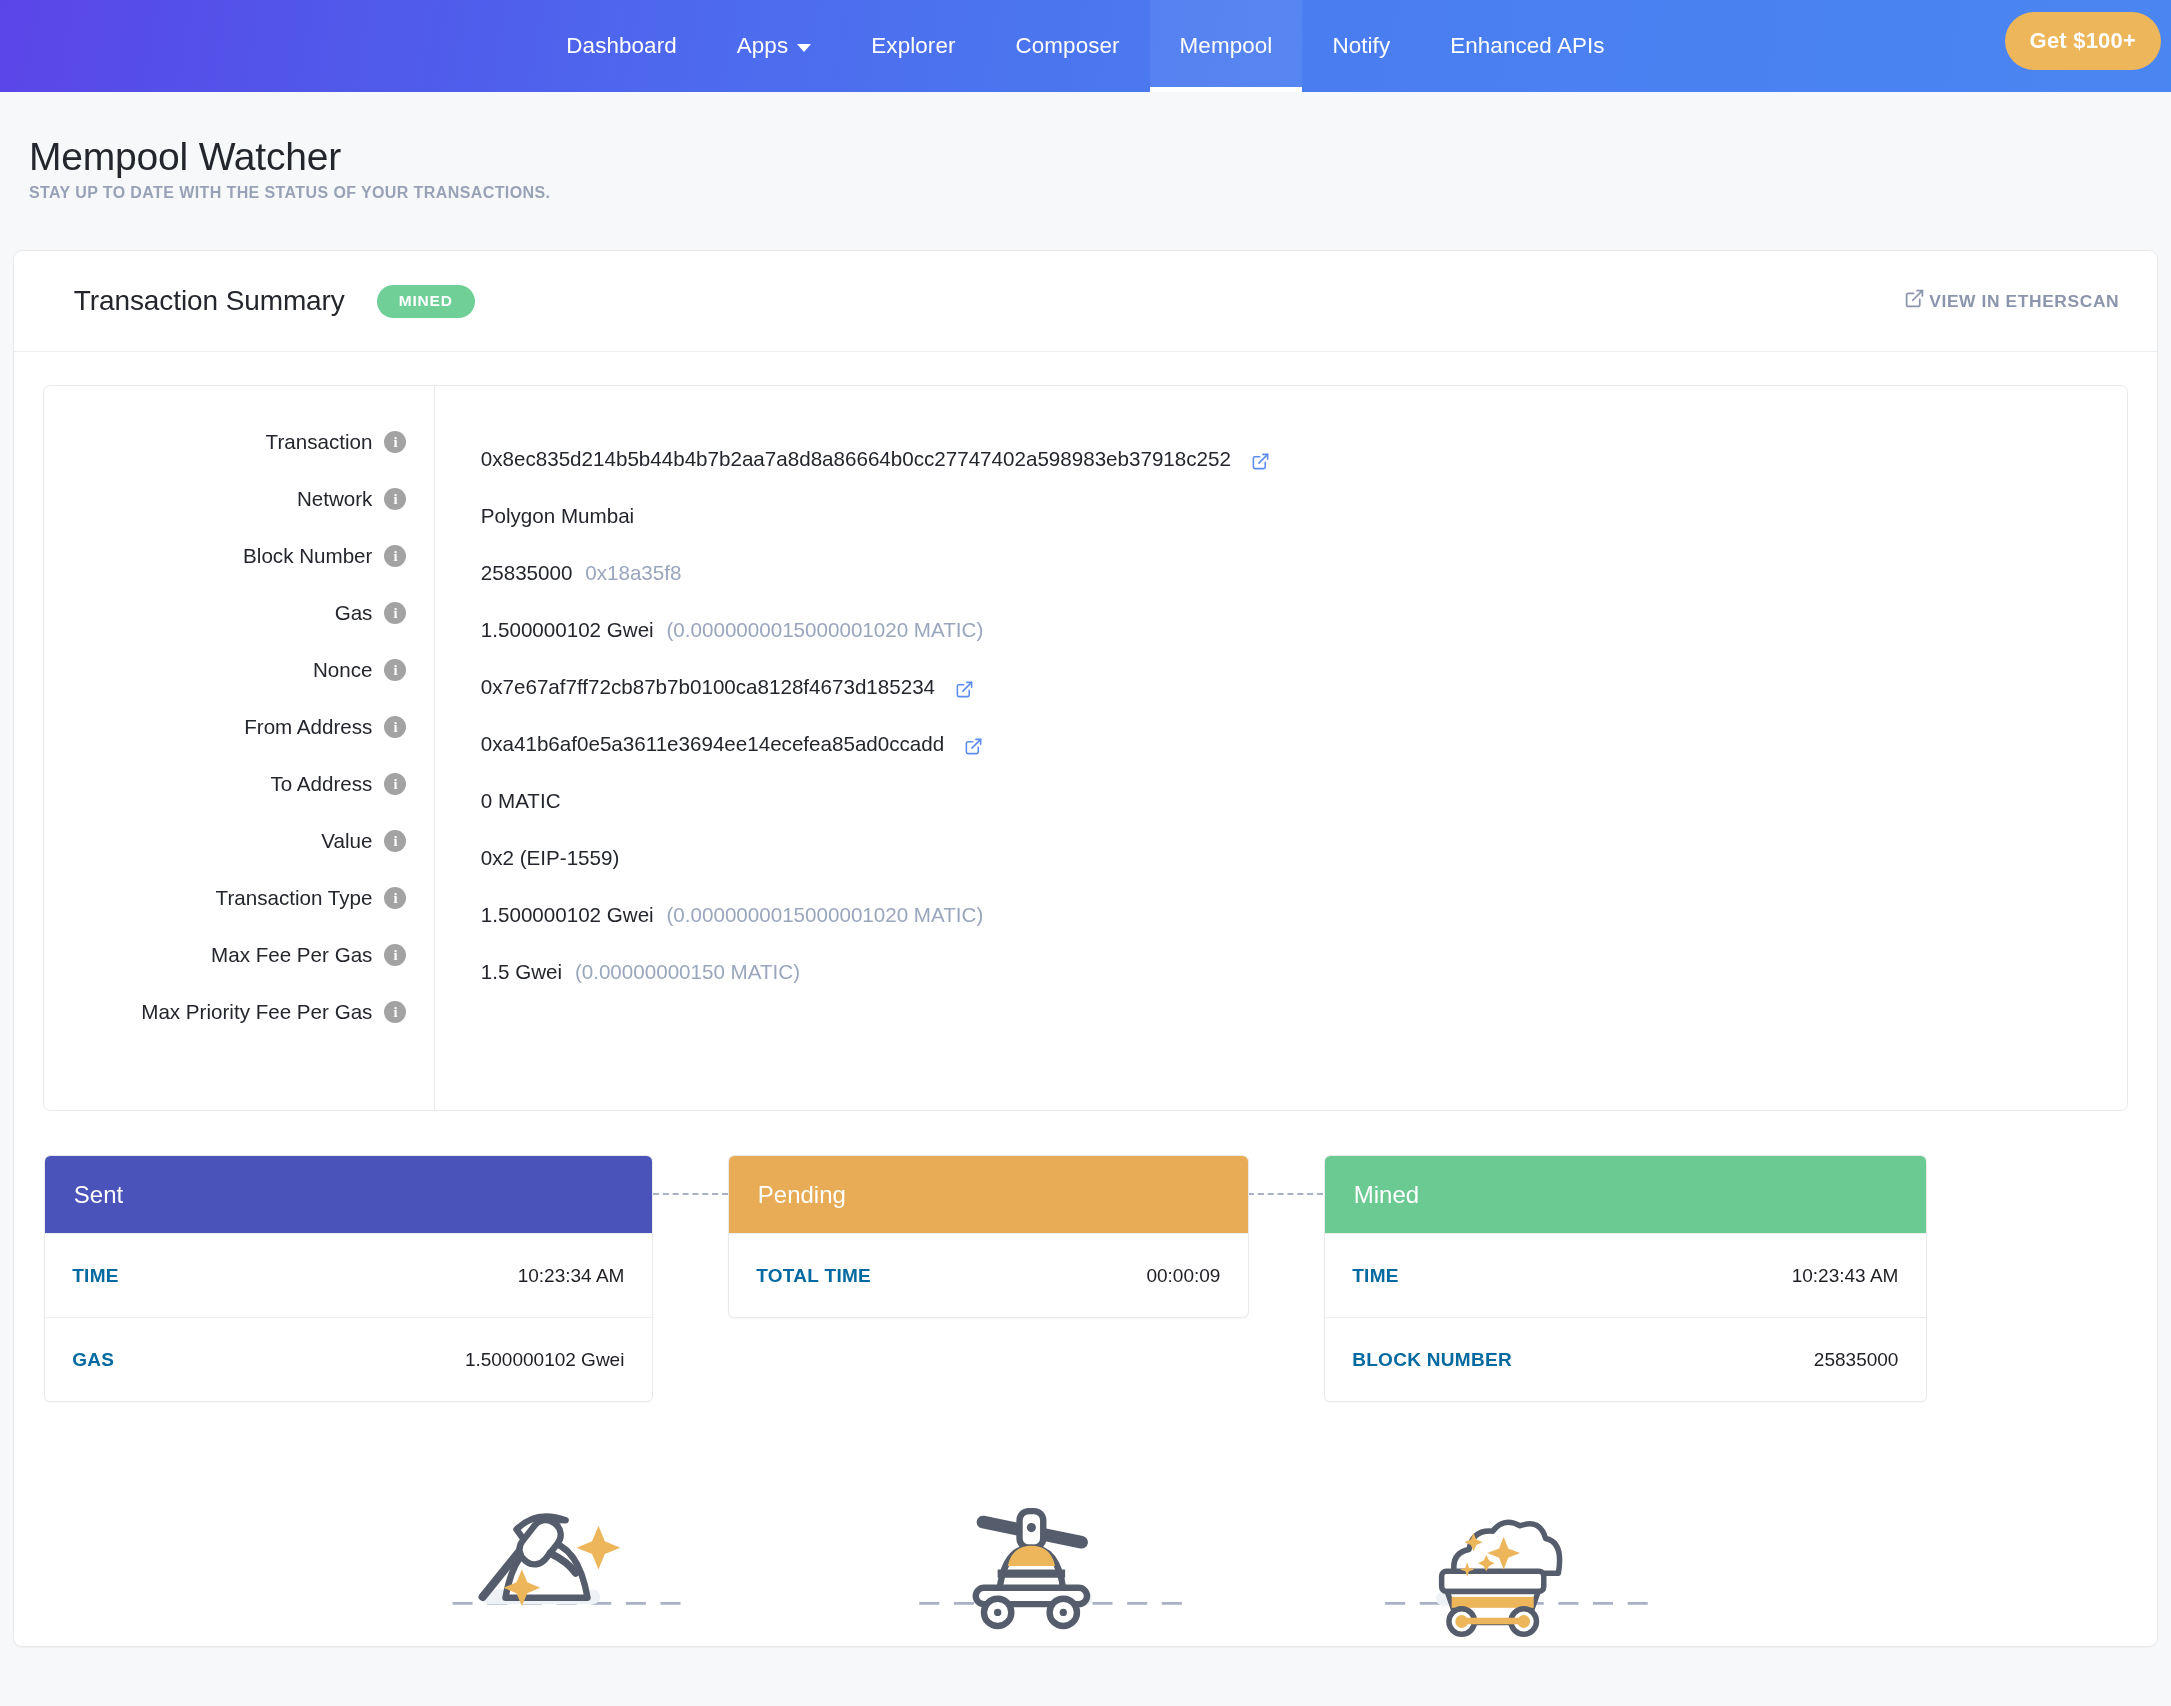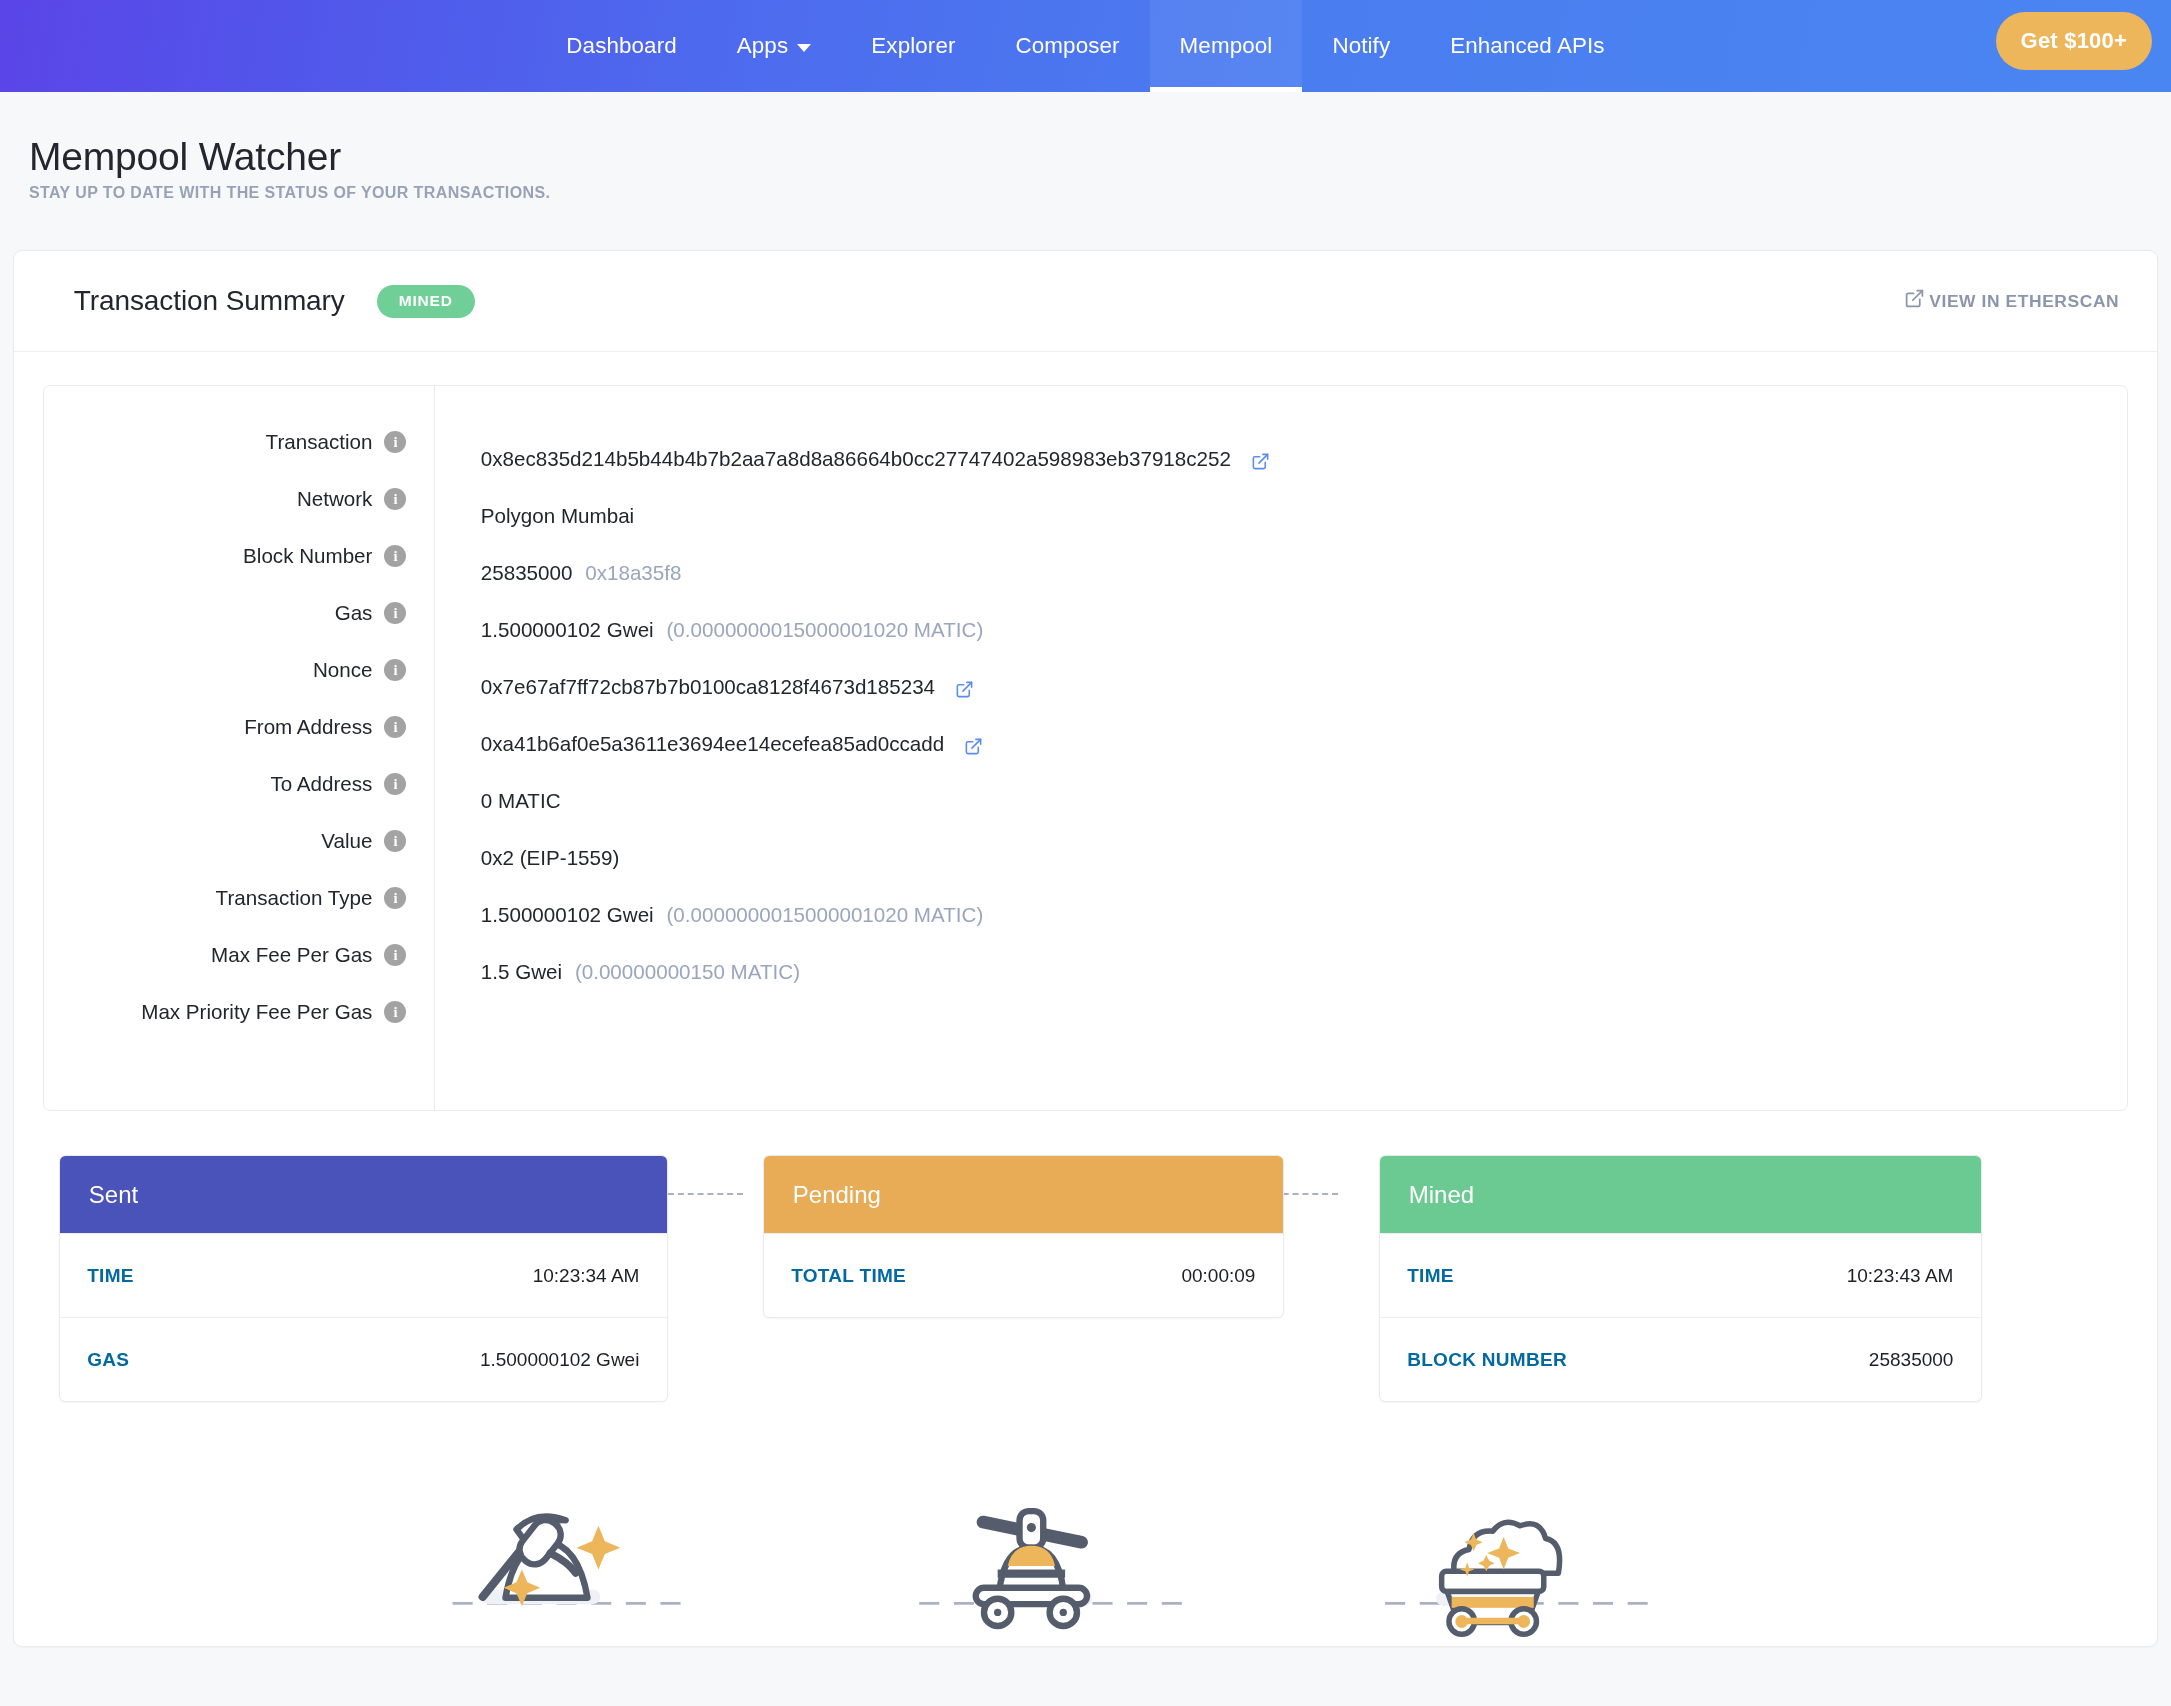--- a/index.html
+++ b/index.html
@@ -46,21 +46,21 @@
     display: inline-block;
     width: 0; height: 0;
     margin-left: 9.1px;
     border-left: 7.3px solid transparent;
     border-right: 7.3px solid transparent;
     border-top: 8.2px solid #ffffff;
     position: relative; top: 1.8px;
   }
   .cta-btn {
     position: absolute;
-    right: 19px;
+    right: 10px;
     top: 12px;
     height: 58px;
     padding: 0 25px;
     border: none;
     border-radius: 37px;
     background: #edb65a;
     color: #ffffff;
     font-family: "Liberation Sans", sans-serif;
     font-size: 22px;
     font-weight: 700;
@@ -176,24 +176,23 @@
     align-items: flex-end;
     gap: 12.8px;
   }
   .val-main { font-size: 20.6px; color: #23262c; }
   .val-sub { font-size: 20.6px; color: #9aa6bd; }
   .ext-ico { cursor: pointer; display: inline-flex; align-items: center; margin-left: 7.3px; }
 
   
   .stages {
     position: relative;
-    margin: 44px 29px 0 45px;
+    margin: 44px 29px 0 30px;
     display: flex;
     align-items: flex-start;
-    gap: 20px;
   }
   .stage-col { flex: 0 0 auto; position: relative; z-index: 2; }
   .stage-card {
     background: #ffffff;
     border: 0.9px solid #e9eaec;
     border-radius: 6.4px;
     overflow: hidden;
     box-shadow: 0 0.9px 1.8px rgba(16,24,40,0.04);
   }
   .stage-head {

